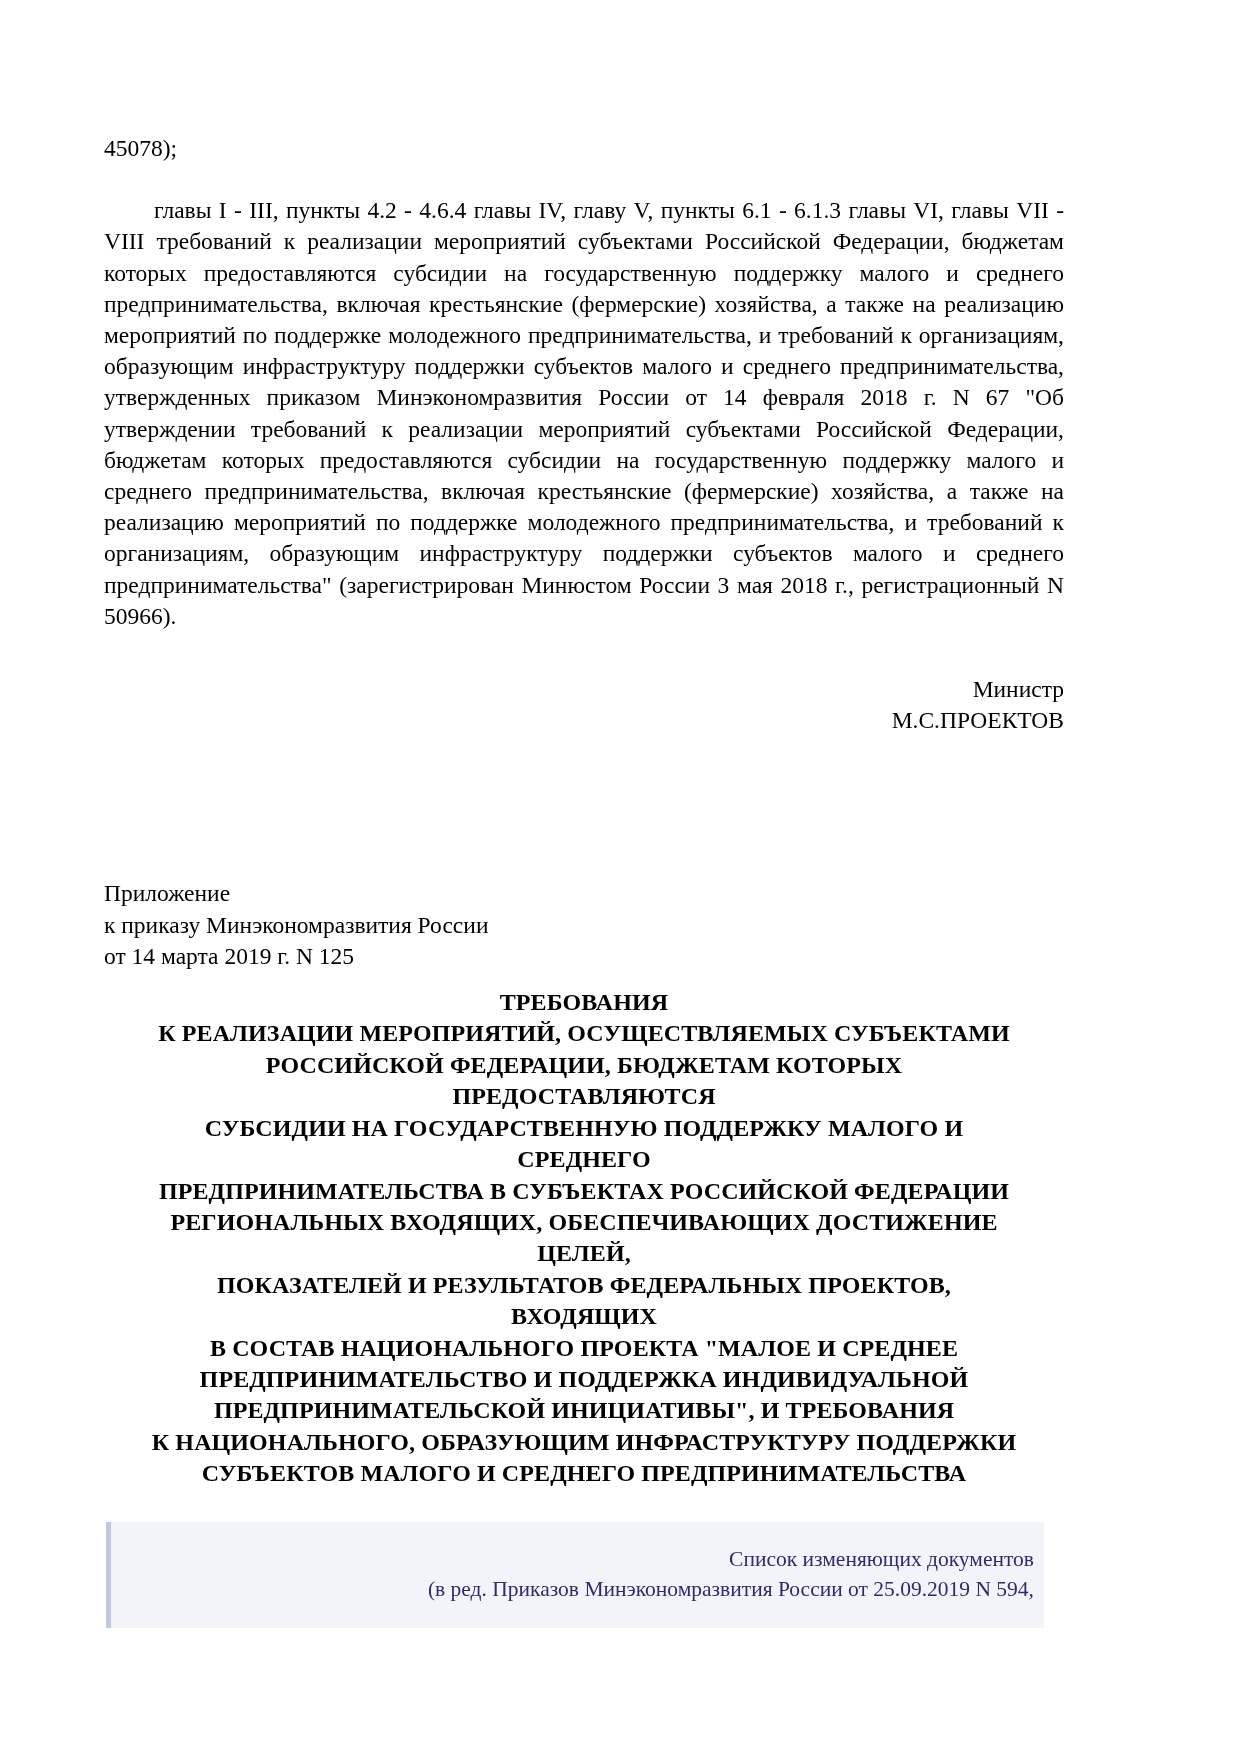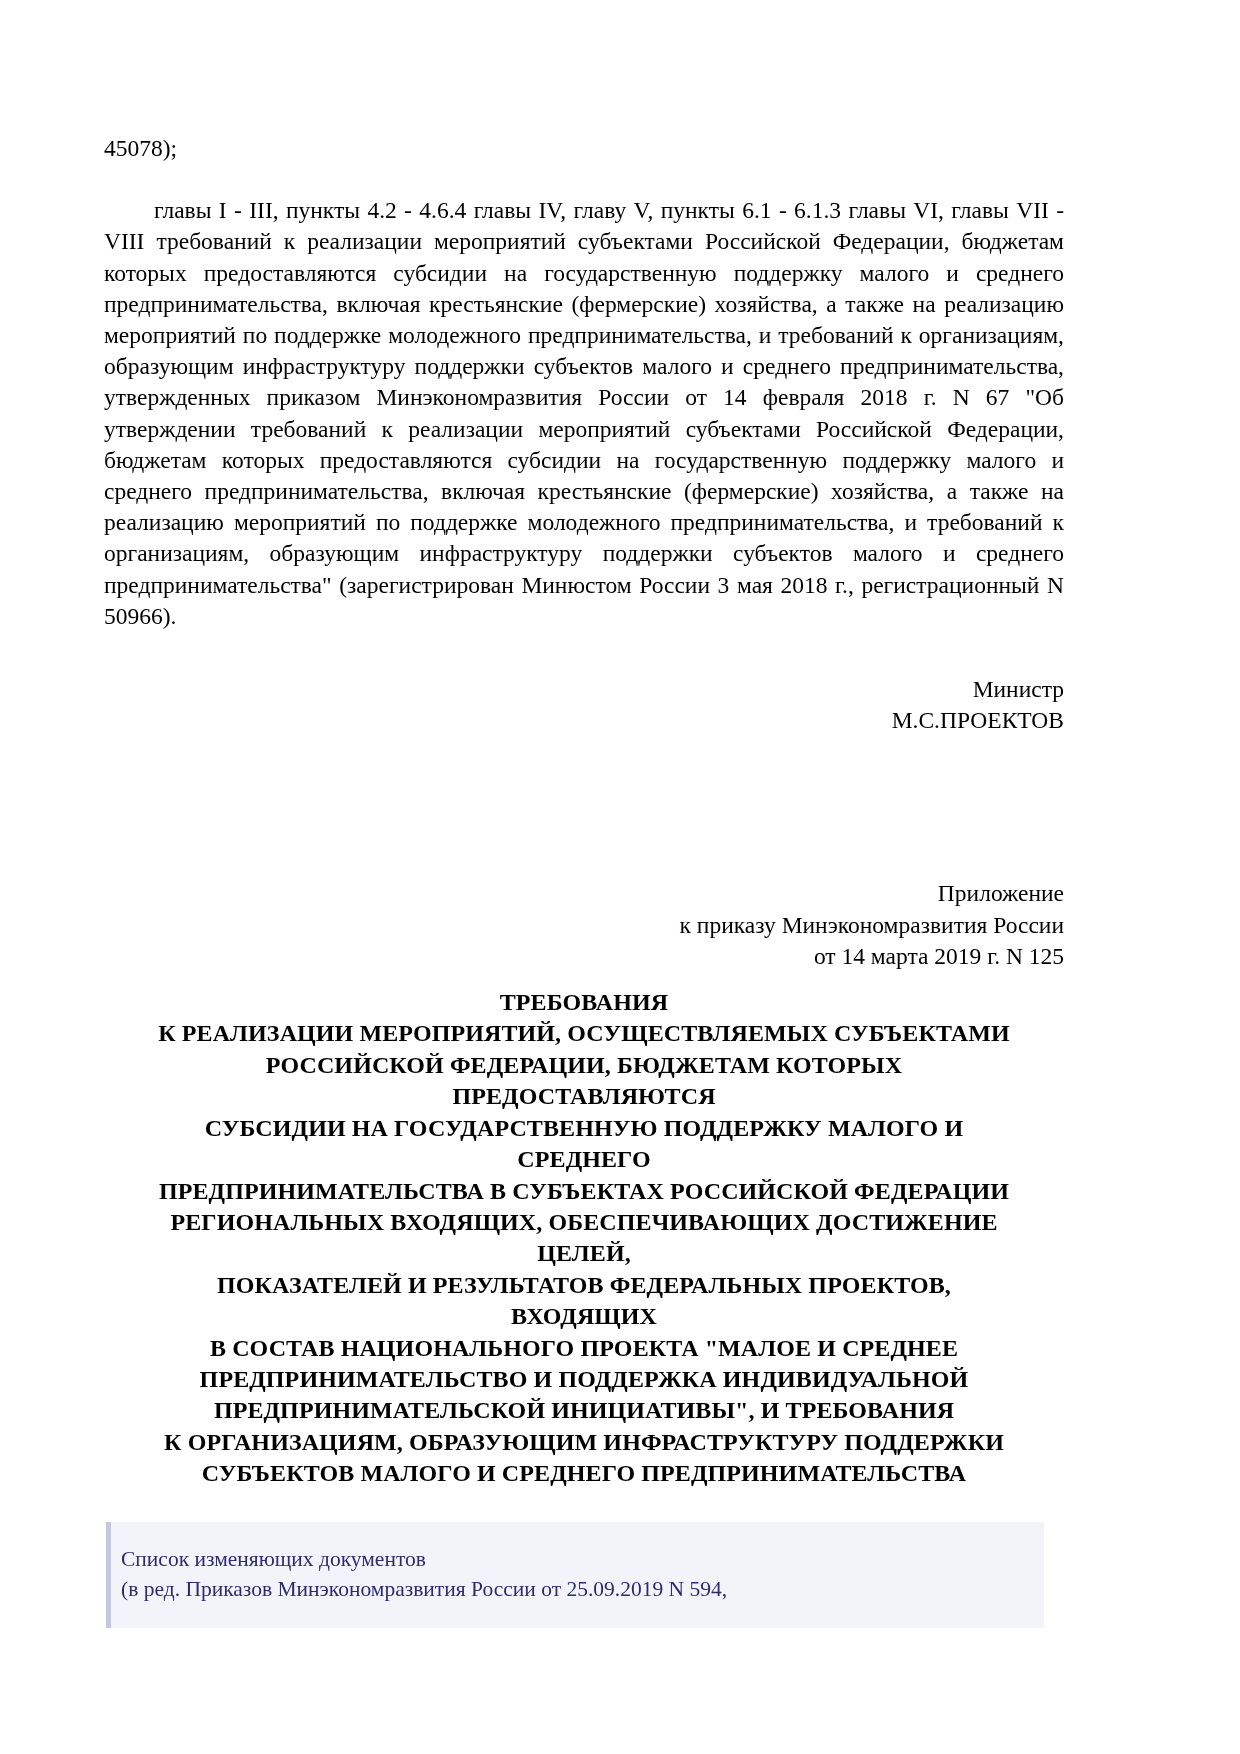--- a/index.html
+++ b/index.html
@@ -51,21 +51,21 @@
     margin-top: 42px;
     text-align: right;
     font-size: 23.5px;
     line-height: 31.2px;
   }
   .signature div { white-space: nowrap; }
 
   
   .appendix-ref {
     margin-top: 142px;
-    text-align: right;
+    text-align: left;
     font-size: 23.5px;
     line-height: 31.2px;
   }
   .appendix-ref div { white-space: nowrap; }
 
   
   .doc-title {
     margin-top: 15px;
     text-align: center;
     font-weight: bold;
@@ -77,21 +77,21 @@
 
   
   .changes-box {
     margin-top: 32px;
     margin-left: 2px;
     width: 938px;
     background: #f3f4fa;
     border-left: 5px solid #c3c7e2;
     box-sizing: border-box;
     padding: 22px 10px 24px 10px;
-    text-align: left;
+    text-align: right;
     color: #2b2b6e;
     font-size: 21.5px;
     line-height: 30px;
   }
   .changes-box div { white-space: nowrap; }
 </style>
 </head>
 <body>
 
 <div class="page">
@@ -120,21 +120,21 @@
       <div>СУБСИДИИ НА ГОСУДАРСТВЕННУЮ ПОДДЕРЖКУ МАЛОГО И</div>
       <div>СРЕДНЕГО</div>
       <div>ПРЕДПРИНИМАТЕЛЬСТВА В СУБЪЕКТАХ РОССИЙСКОЙ ФЕДЕРАЦИИ</div>
       <div>РЕГИОНАЛЬНЫХ ВХОДЯЩИХ, ОБЕСПЕЧИВАЮЩИХ ДОСТИЖЕНИЕ</div>
       <div>ЦЕЛЕЙ,</div>
       <div>ПОКАЗАТЕЛЕЙ И РЕЗУЛЬТАТОВ ФЕДЕРАЛЬНЫХ ПРОЕКТОВ,</div>
       <div>ВХОДЯЩИХ</div>
       <div>В СОСТАВ НАЦИОНАЛЬНОГО ПРОЕКТА "МАЛОЕ И СРЕДНЕЕ</div>
       <div>ПРЕДПРИНИМАТЕЛЬСТВО И ПОДДЕРЖКА ИНДИВИДУАЛЬНОЙ</div>
       <div>ПРЕДПРИНИМАТЕЛЬСКОЙ ИНИЦИАТИВЫ", И ТРЕБОВАНИЯ</div>
-      <div>К ОРГАНИЗАЦИЯМ, ОБРАЗУЮЩИМ ИНФРАСТРУКТУРУ ПОДДЕРЖКИ</div>
+      <div>К НАЦИОНАЛЬНОГО, ОБРАЗУЮЩИМ ИНФРАСТРУКТУРУ ПОДДЕРЖКИ</div>
       <div>СУБЪЕКТОВ МАЛОГО И СРЕДНЕГО ПРЕДПРИНИМАТЕЛЬСТВА</div>
     </div>
 
     <div class="changes-box">
       <div>Список изменяющих документов</div>
       <div>(в ред. Приказов Минэкономразвития России от 25.09.2019 N 594,</div>
     </div>
 
   </div>
 </div>

